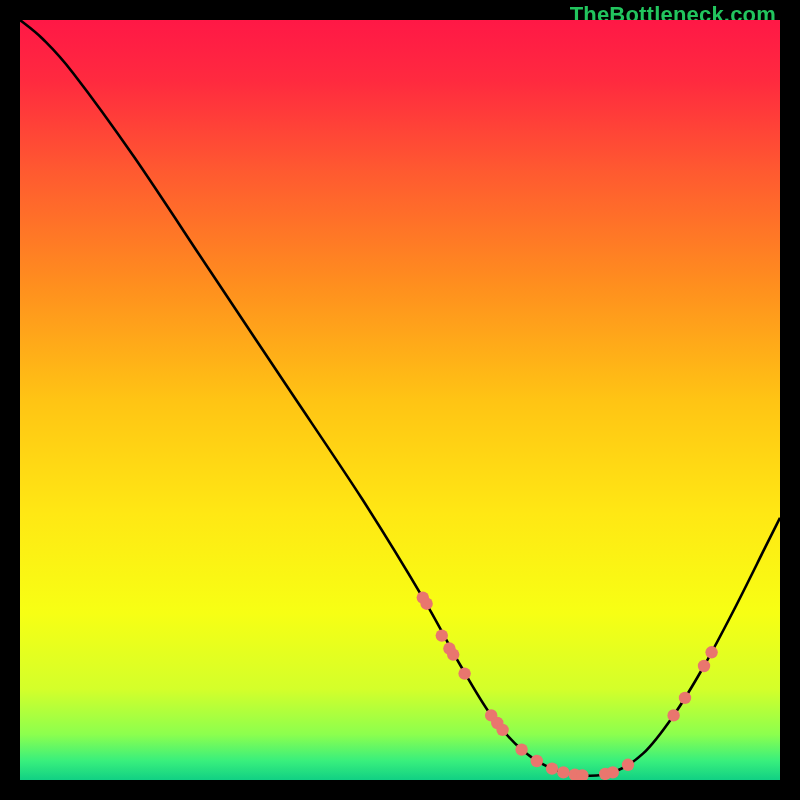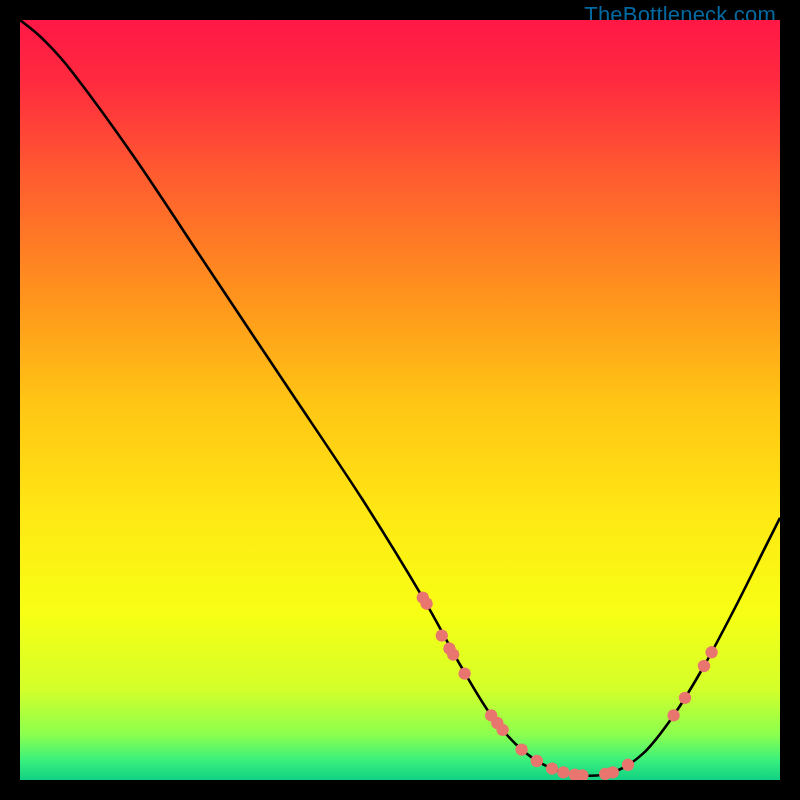--- a/index.html
+++ b/index.html
@@ -23,23 +23,23 @@
     position: absolute;
     left: 0;
     top: 0;
     width: 760px;
     height: 760px;
   }
   .watermark {
     position: absolute;
     top: 2px;
     right: 24px;
-    color: #0369a1;
+    color: #22c55e;
     font-size: 22px;
-    font-weight: 400;
+    font-weight: 700;
     letter-spacing: 0.2px;
     text-align: center;
   }
   svg { display: block; }
 </style>
 </head>
 <body>
 
 <div class="watermark">TheBottleneck.com</div>
 

